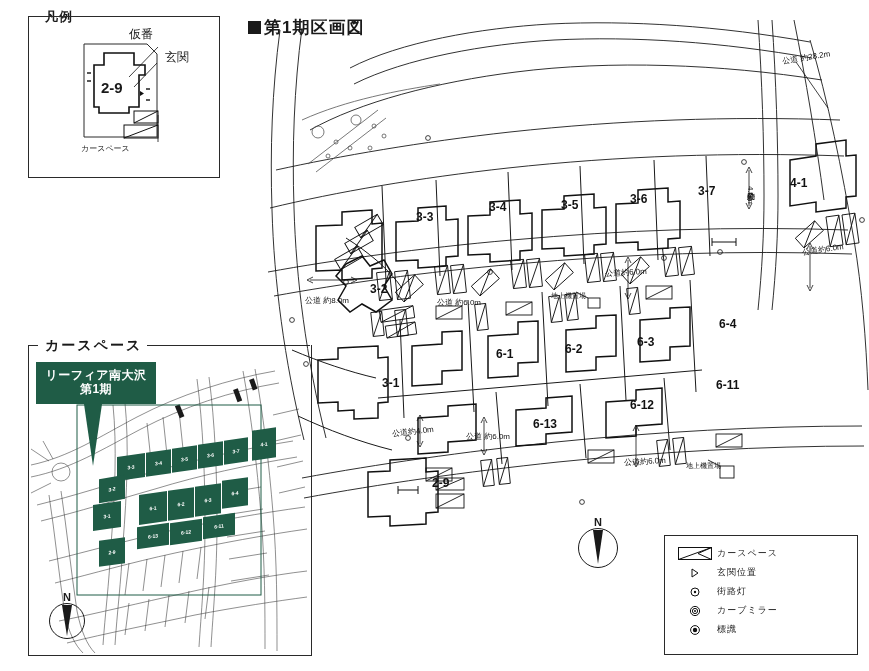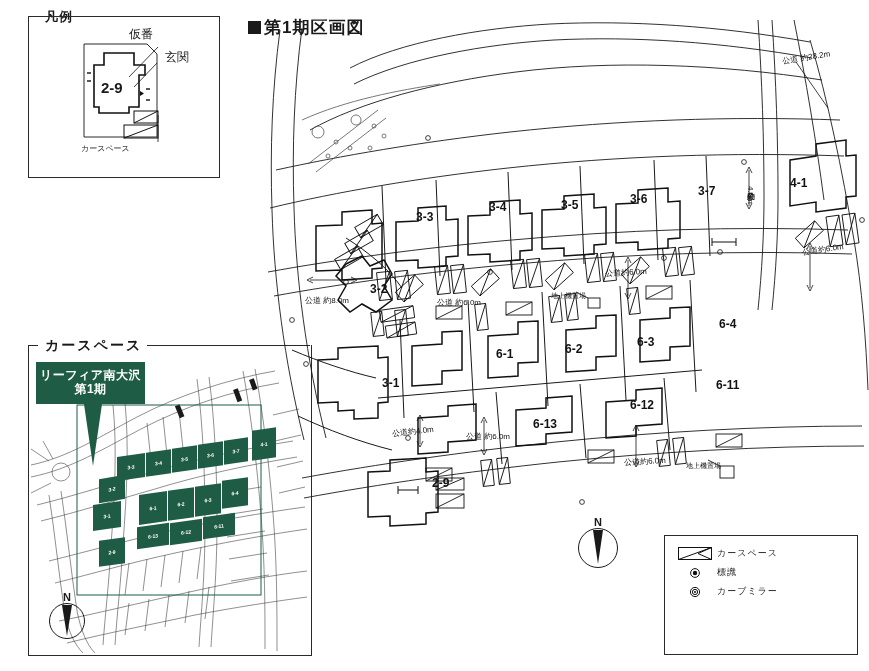--- a/index.html
+++ b/index.html
@@ -7,21 +7,21 @@
        font-family:"Liberation Sans","DejaVu Sans",sans-serif;color:#1a1a1a;}
   .abs{position:absolute;}
   
   #legend-panel{left:28px;top:16px;width:190px;height:160px;border:1px solid #2a2a2a;}
   #legend-title{left:40px;top:8px;background:#fff;padding:0 5px;font-size:13px;font-weight:bold;letter-spacing:1px;}
   .legend-rule{position:absolute;top:16px;height:1px;background:#2a2a2a;}
   
   #overall-panel{left:28px;top:345px;width:282px;height:310px;border:1px solid #2a2a2a;border-top:none;}
   #overall-title{left:40px;top:337px;background:#fff;padding:0 5px;font-size:14px;font-weight:bold;letter-spacing:2px;}
   .overall-rule{position:absolute;top:345px;height:1px;background:#2a2a2a;}
-  #callout{left:36px;top:362px;width:109px;height:42px;background:#1f5c46;color:#fff;
+  #callout{left:36px;top:362px;width:120px;height:42px;background:#1f5c46;color:#fff;
            display:flex;align-items:center;justify-content:center;flex-direction:column;
            font-size:12px;font-weight:bold;line-height:1.15;text-align:center;letter-spacing:.5px;}
   #callout-tail{left:84px;top:404px;width:0;height:0;border-left:9px solid transparent;
            border-right:9px solid transparent;border-top:62px solid #1f5c46;}
   
   #main-title{left:248px;top:16px;font-size:17px;font-weight:bold;letter-spacing:1px;}
   #main-title .sq{display:inline-block;width:13px;height:13px;background:#1a1a1a;margin-right:3px;vertical-align:-1px;}
   
   .lotno{font-size:12px;font-weight:bold;color:#111;letter-spacing:0;}
   .roadlbl{font-size:8px;color:#111;white-space:nowrap;}
@@ -461,31 +461,48 @@
         <svg width="34" height="13" viewBox="0 0 34 13">
             <rect x="0.5" y="0.5" width="33" height="12" fill="none" stroke="#111"></rect>
             <path d="M0.5,12.5 L33.5,0.5" stroke="#111" fill="none"></path>
             <path d="M20,6.5 L33.5,0.5 L33.5,12.5 Z" fill="none" stroke="#111"></path>
           </svg>
       </div>
       <div class="sl-txt">カースペース</div>
     </div>
     <div class="sl-row">
       <div class="sl-sym">
-        <svg width="12" height="12" viewBox="0 0 12 12">
-            <circle cx="6" cy="6" r="4.4" fill="none" stroke="#111"></circle>
-            <circle cx="6" cy="6" r="2.2" fill="#111"></circle>
+        <svg width="12" height="10" viewBox="0 0 12 10">
+            <path d="M3,1 L3,9 L9,5 Z" fill="none" stroke="#111"></path>
           </svg>
       </div>
-      <div class="sl-txt">標識</div>
+      <div class="sl-txt">玄関位置</div>
+    </div>
+    <div class="sl-row">
+      <div class="sl-sym">
+        <svg width="12" height="12" viewBox="0 0 12 12">
+            <circle cx="6" cy="6" r="4" fill="none" stroke="#111"></circle>
+            <circle cx="6" cy="6" r="1.2" fill="#111"></circle>
+          </svg>
+      </div>
+      <div class="sl-txt">街路灯</div>
     </div>
     <div class="sl-row">
       <div class="sl-sym">
         <svg width="12" height="12" viewBox="0 0 12 12">
             <circle cx="6" cy="6" r="4.6" fill="none" stroke="#111"></circle>
             <circle cx="6" cy="6" r="2.6" fill="none" stroke="#111"></circle>
             <circle cx="6" cy="6" r="1" fill="#111"></circle>
           </svg>
       </div>
       <div class="sl-txt">カーブミラー</div>
     </div>
+    <div class="sl-row">
+      <div class="sl-sym">
+        <svg width="12" height="12" viewBox="0 0 12 12">
+            <circle cx="6" cy="6" r="4.4" fill="none" stroke="#111"></circle>
+            <circle cx="6" cy="6" r="2.2" fill="#111"></circle>
+          </svg>
+      </div>
+      <div class="sl-txt">標識</div>
+    </div>
   </div>
 </div>
 
 </body></html>

